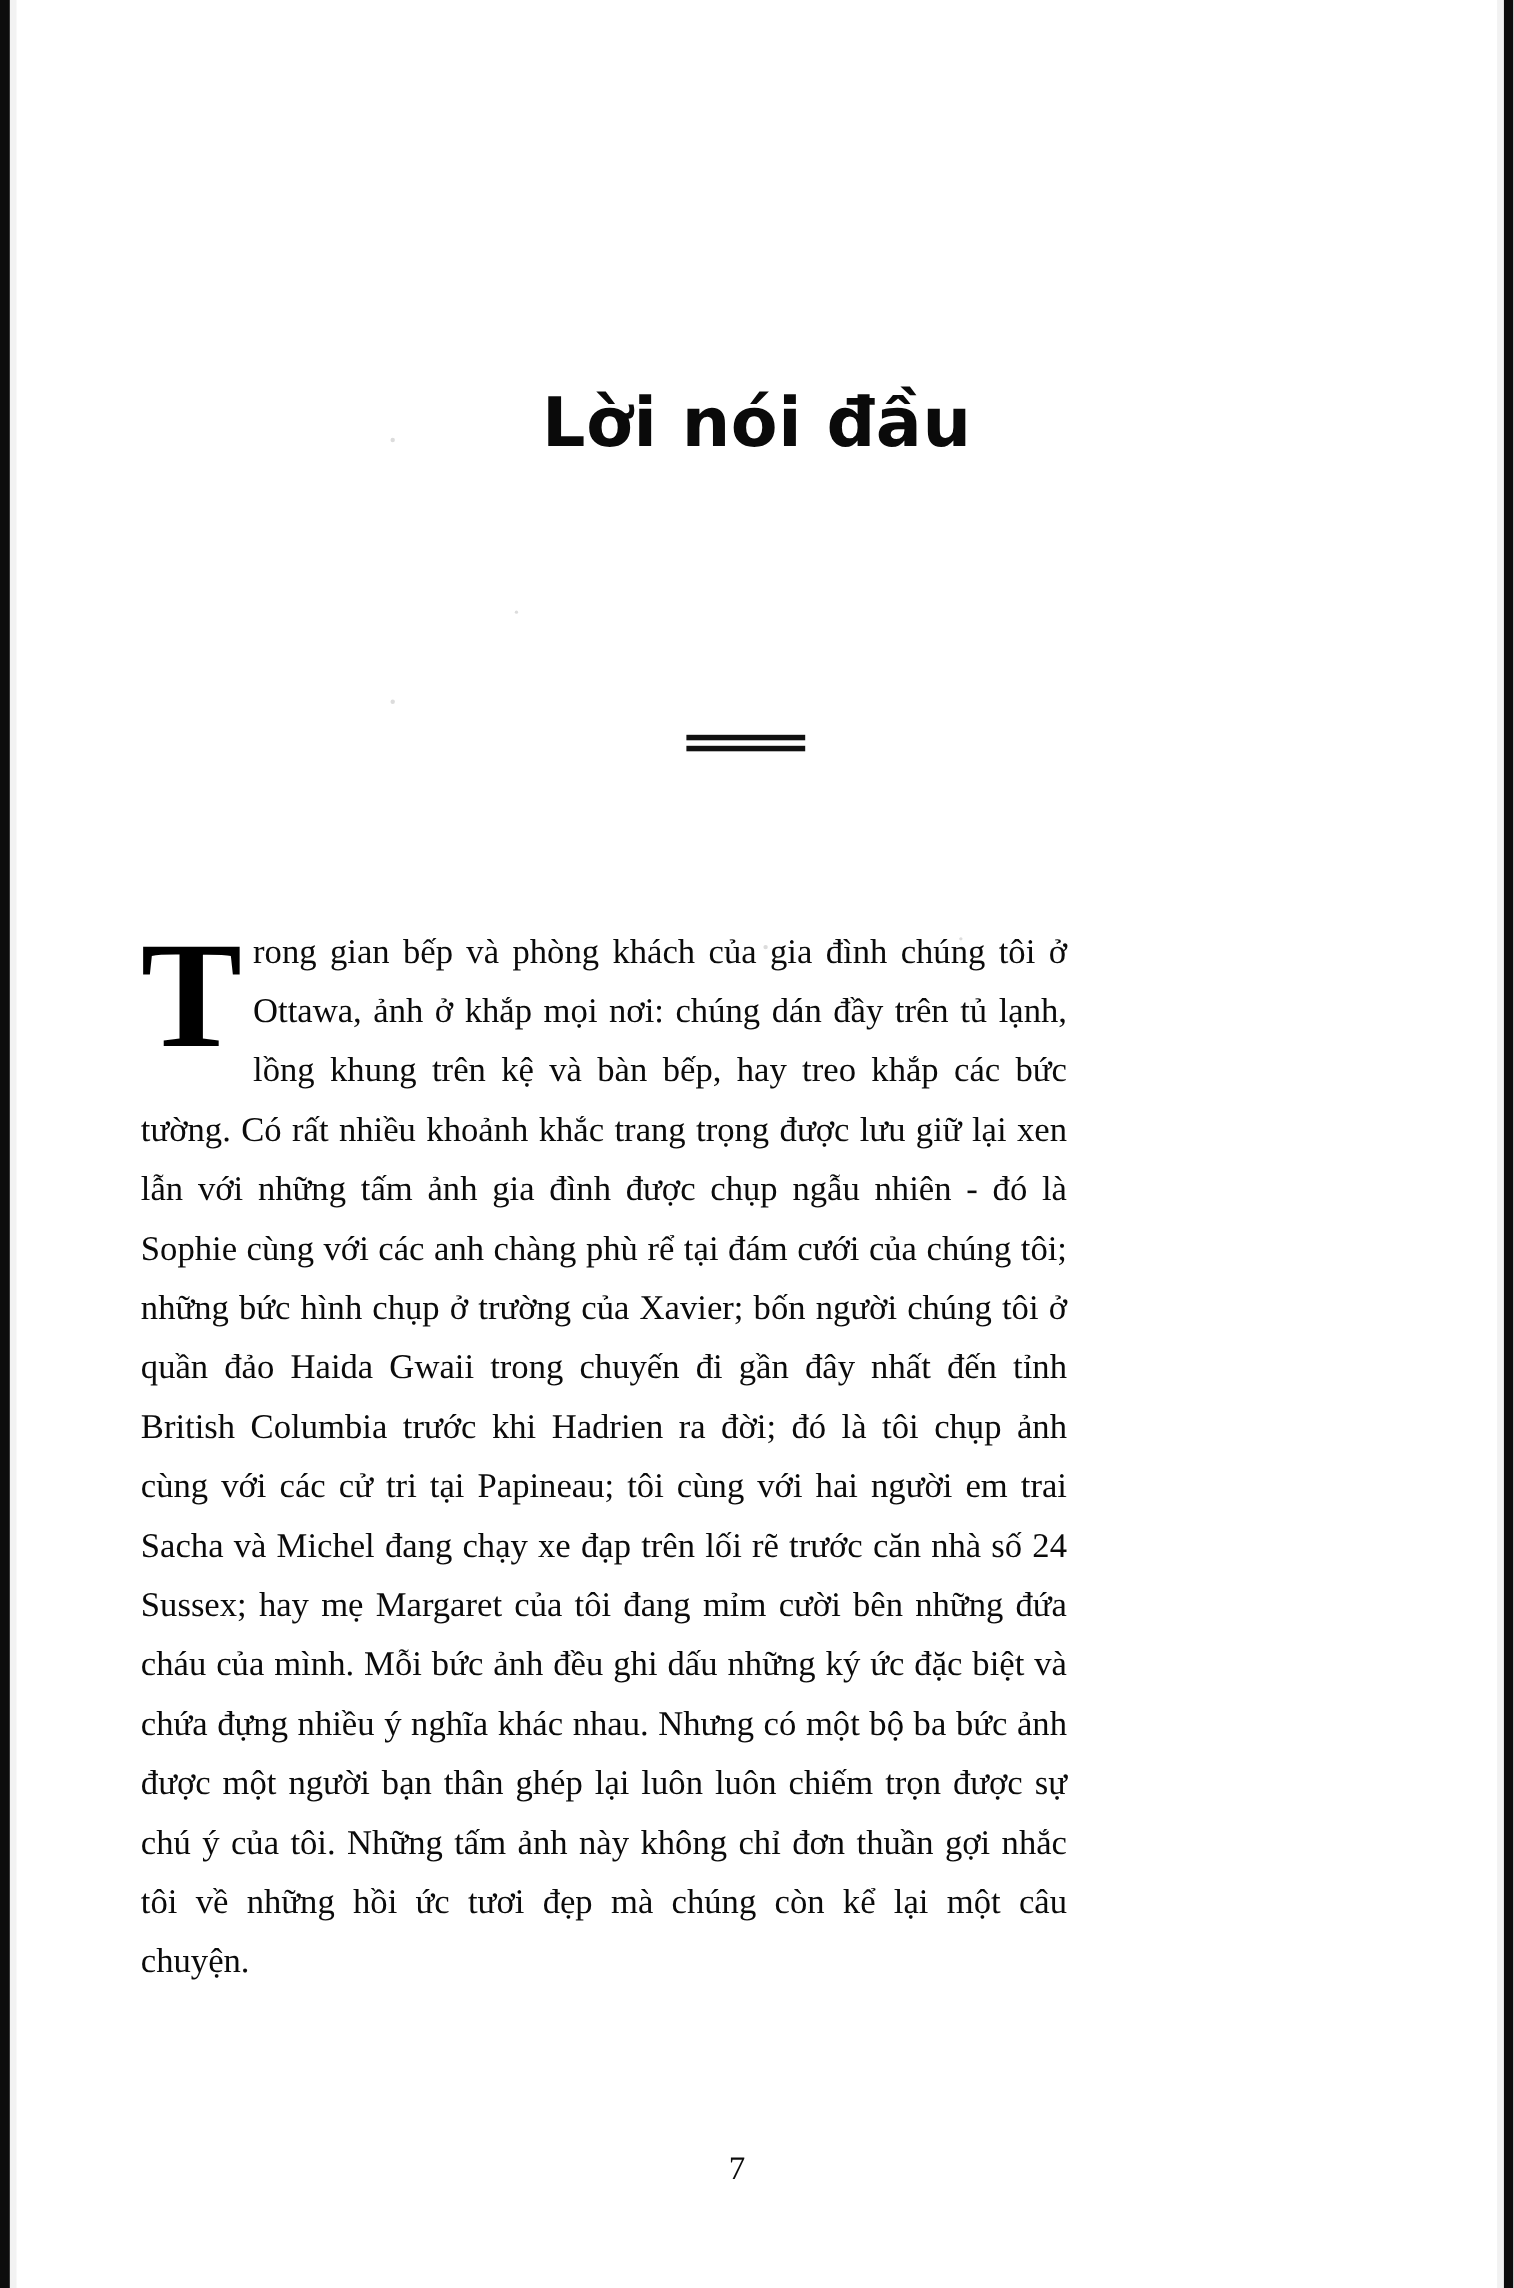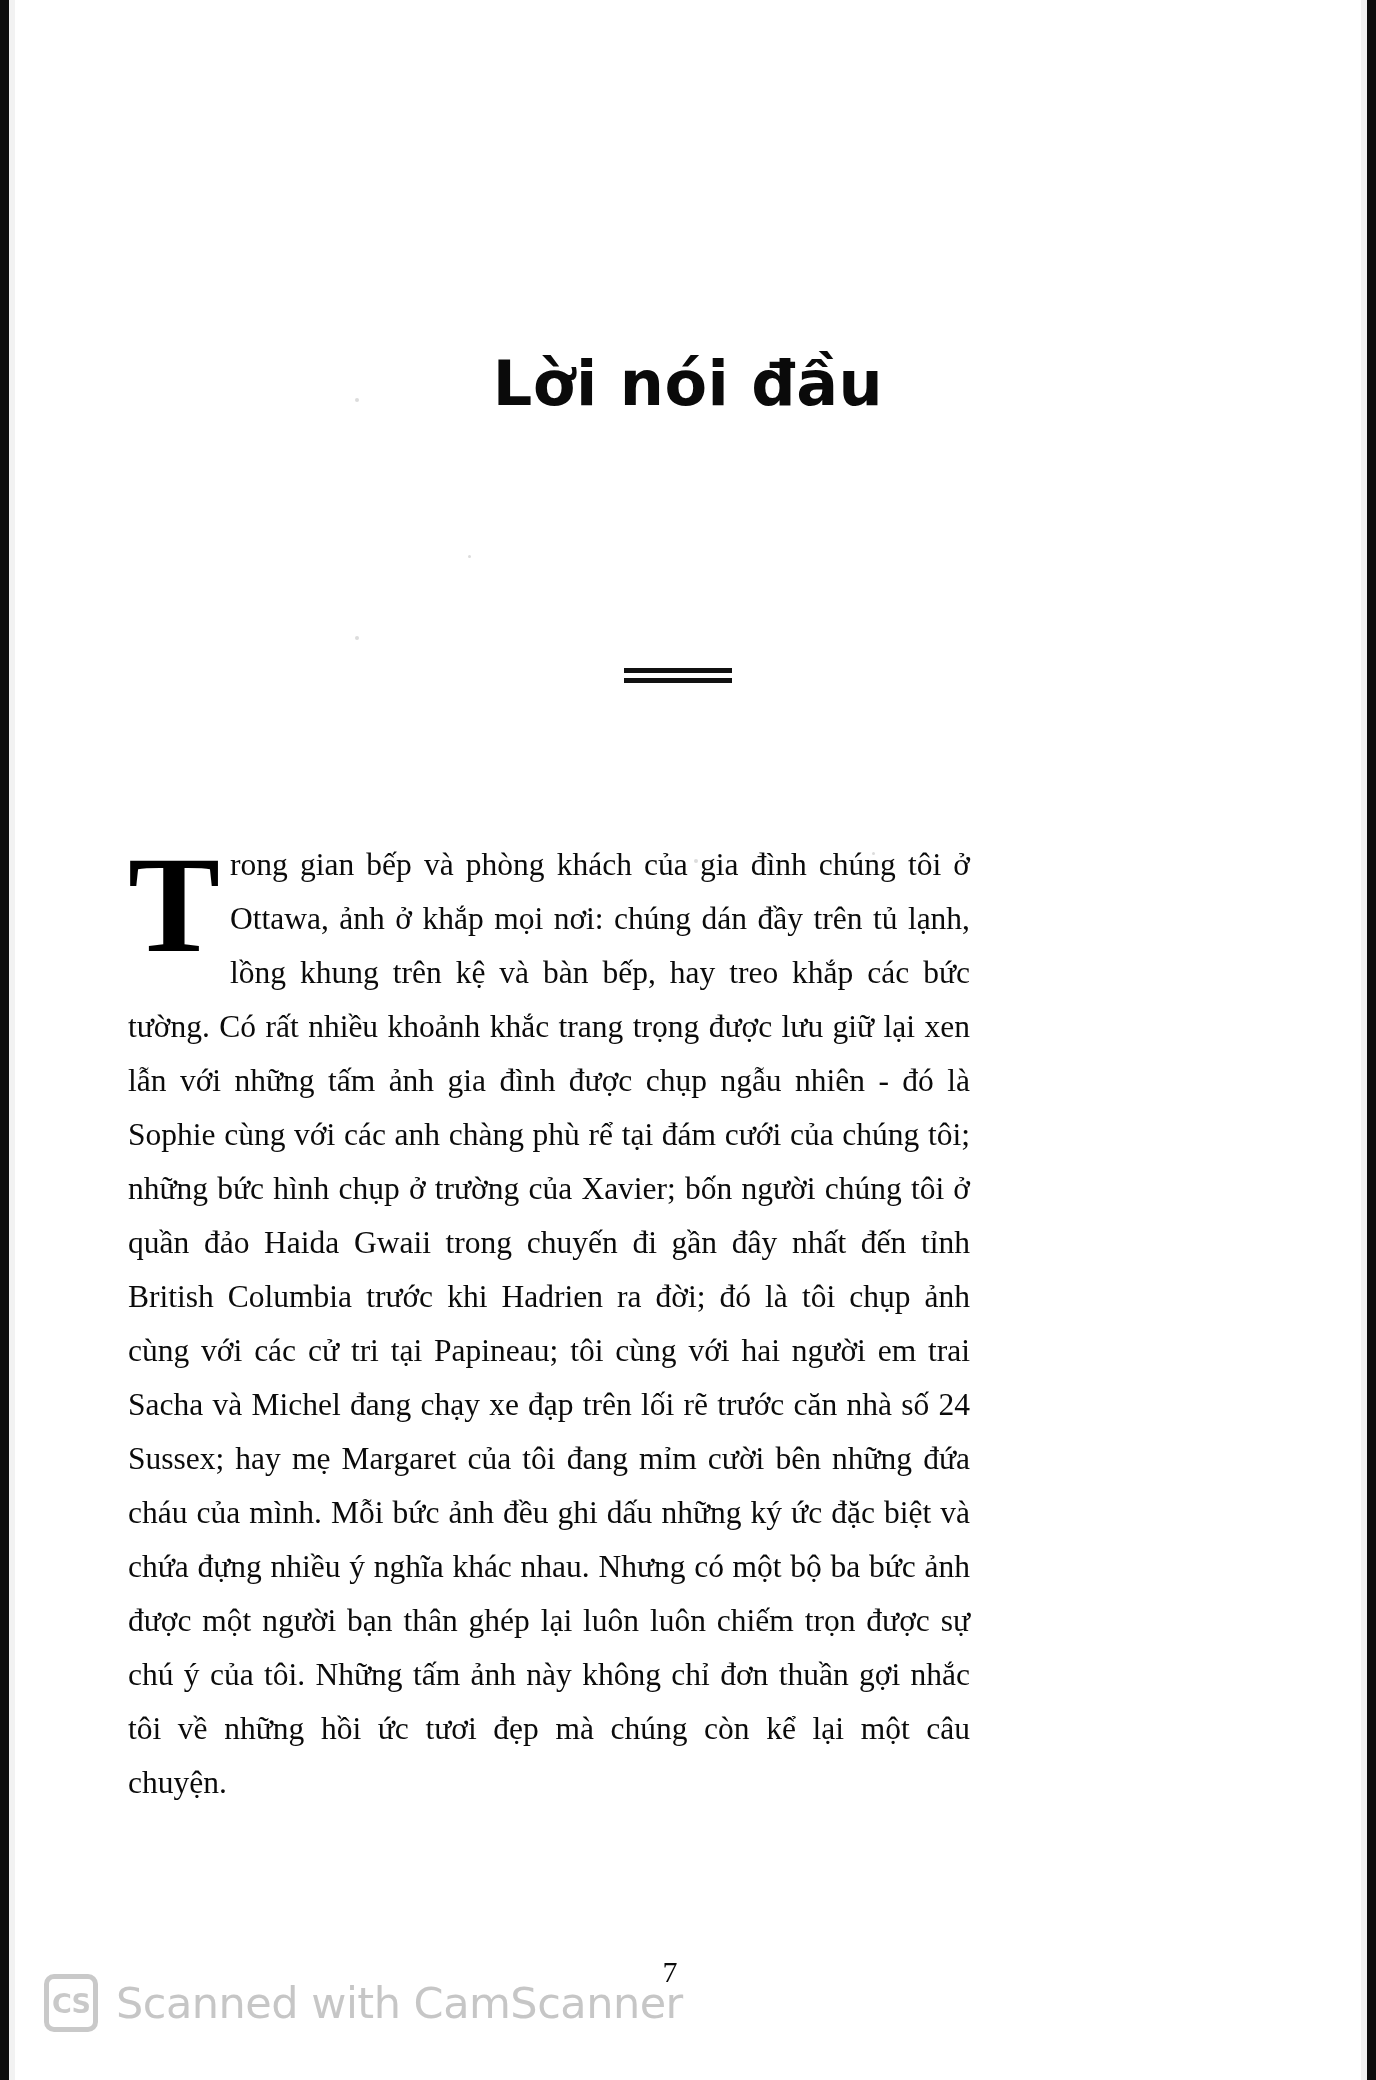--- a/index.html
+++ b/index.html
@@ -191,26 +191,20 @@
       <div class="rule r1"></div>
       <div class="rule r2"></div>
     </div>
 
     <div class="body-block">
       <p class="para first">Trong gian bếp và phòng khách của gia đình chúng tôi ở Ottawa, ảnh ở khắp mọi nơi: chúng dán đầy trên tủ lạnh, lồng khung trên kệ và bàn bếp, hay treo khắp các bức tường. Có rất nhiều khoảnh khắc trang trọng được lưu giữ lại xen lẫn với những tấm ảnh gia đình được chụp ngẫu nhiên - đó là Sophie cùng với các anh chàng phù rể tại đám cưới của chúng tôi; những bức hình chụp ở trường của Xavier; bốn người chúng tôi ở quần đảo Haida Gwaii trong chuyến đi gần đây nhất đến tỉnh British Columbia trước khi Hadrien ra đời; đó là tôi chụp ảnh cùng với các cử tri tại Papineau; tôi cùng với hai người em trai Sacha và Michel đang chạy xe đạp trên lối rẽ trước căn nhà số 24 Sussex; hay mẹ Margaret của tôi đang mỉm cười bên những đứa cháu của mình. Mỗi bức ảnh đều ghi dấu những ký ức đặc biệt và chứa đựng nhiều ý nghĩa khác nhau. Nhưng có một bộ ba bức ảnh được một người bạn thân ghép lại luôn luôn chiếm trọn được sự chú ý của tôi. Những tấm ảnh này không chỉ đơn thuần gợi nhắc tôi về những hồi ức tươi đẹp mà chúng còn kể lại một câu chuyện.</p>
     </div>
 
     <div class="page-number">7</div>
 
-    <div class="watermark">
-      <div class="cs-logo">
-        <span>CS</span>
-      </div>
-      <div class="cs-text">Scanned with CamScanner</div>
-    </div>
 
     <div class="speck" style="left:355px; top:398px; width:4px; height:4px;"></div>
     <div class="speck" style="left:468px; top:555px; width:3px; height:3px;"></div>
     <div class="speck" style="left:355px; top:636px; width:4px; height:4px;"></div>
     <div class="speck" style="left:694px; top:859px; width:4px; height:4px;"></div>
     <div class="speck" style="left:872px; top:852px; width:3px; height:3px;"></div>
 
   </div>
 </div>
 

